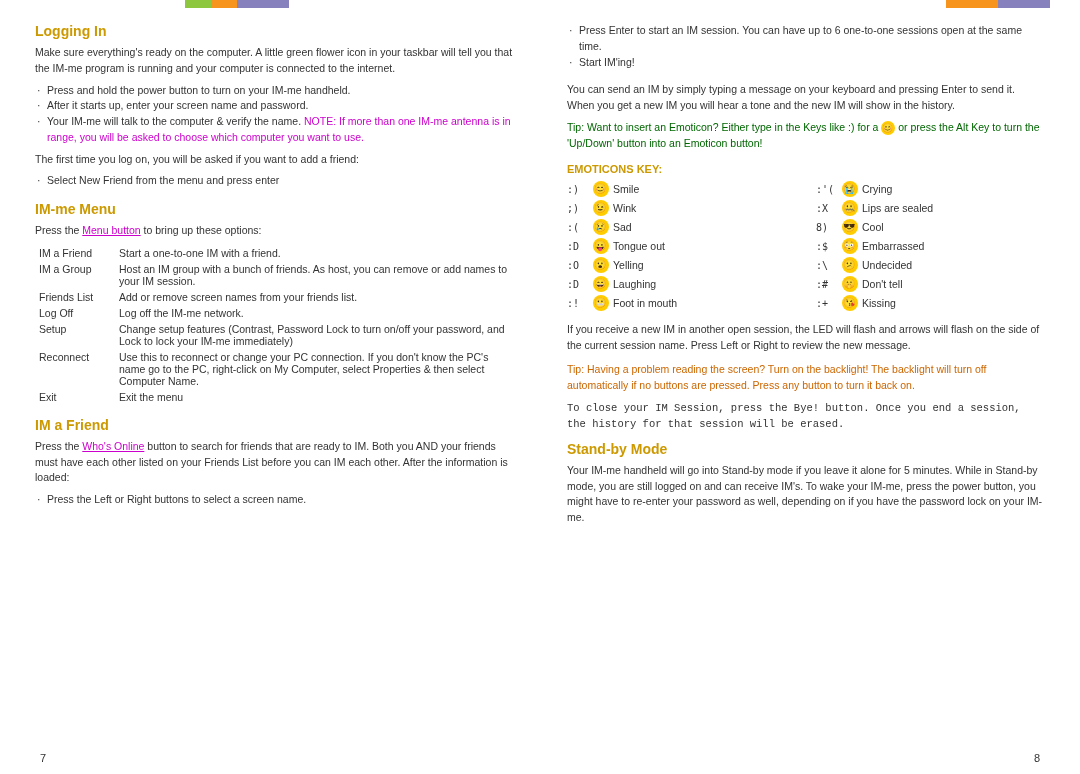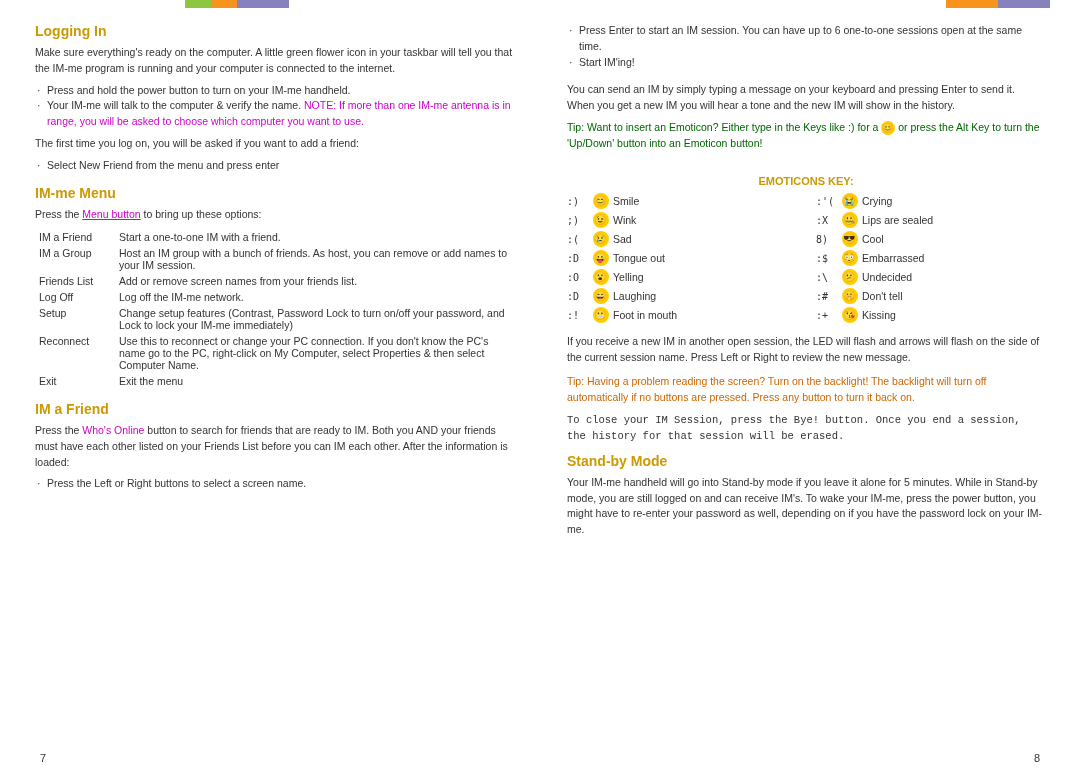--- a/index.html
+++ b/index.html
@@ -86,37 +86,37 @@
       white-space: nowrap;
       width: 80px;
     }
 
     .section {
       margin-bottom: 12px;
     }
 
     .who-online {
       color: #cc00cc;
+      text-decoration: underline;
     }
 
     .menu-button {
       color: #cc00cc;
       text-decoration: underline;
     }
 
     .emoticons-section {
       margin-bottom: 8px;
     }
 
     .emoticons-title {
       color: #cc9900;
       font-size: 11px;
       font-weight: bold;
       margin-bottom: 6px;
-      text-align: center;
     }
 
     .emoticons-grid {
       display: flex;
       gap: 20px;
     }
 
     .emoticons-col {
       flex: 1;
     }
@@ -149,21 +149,21 @@
 
     .emo-label {
       width: 80px;
       font-size: 10.5px;
     }
 
     .tip-green {
       color: #006600;
       font-size: 10.5px;
       line-height: 1.5;
-      margin-bottom: 24px;
+      margin-bottom: 12px;
     }
 
     .tip-orange {
       color: #cc6600;
       font-size: 10.5px;
       line-height: 1.5;
       margin-bottom: 8px;
     }
 
     .page-numbers {
@@ -211,20 +211,21 @@
 
 <div class="main-content">
 
   <div class="left-col">
 
     <div class="section">
       <h2>Logging In</h2>
       <p>Make sure everything's ready on the computer.  A little green flower icon in your taskbar will tell you that the IM-me program is running and your computer is connected to the internet.</p>
       <ul class="bullet-list">
         <li>Press and hold the power button to turn on your IM-me handheld.</li>
+        <li>After it starts up, enter your screen name and password.</li>
         <li>
           <span>Your IM-me will talk to the computer &amp; verify the name.</span> <span class="note-purple">NOTE: If more than one IM-me antenna is in range, you will be asked to choose which computer you want to use.</span>
         </li>
       </ul>
       <p>The first time you log on, you will be asked if you want to add a friend:</p>
       <ul class="bullet-list">
         <li>Select New Friend from the menu and press enter</li>
       </ul>
     </div>
 

